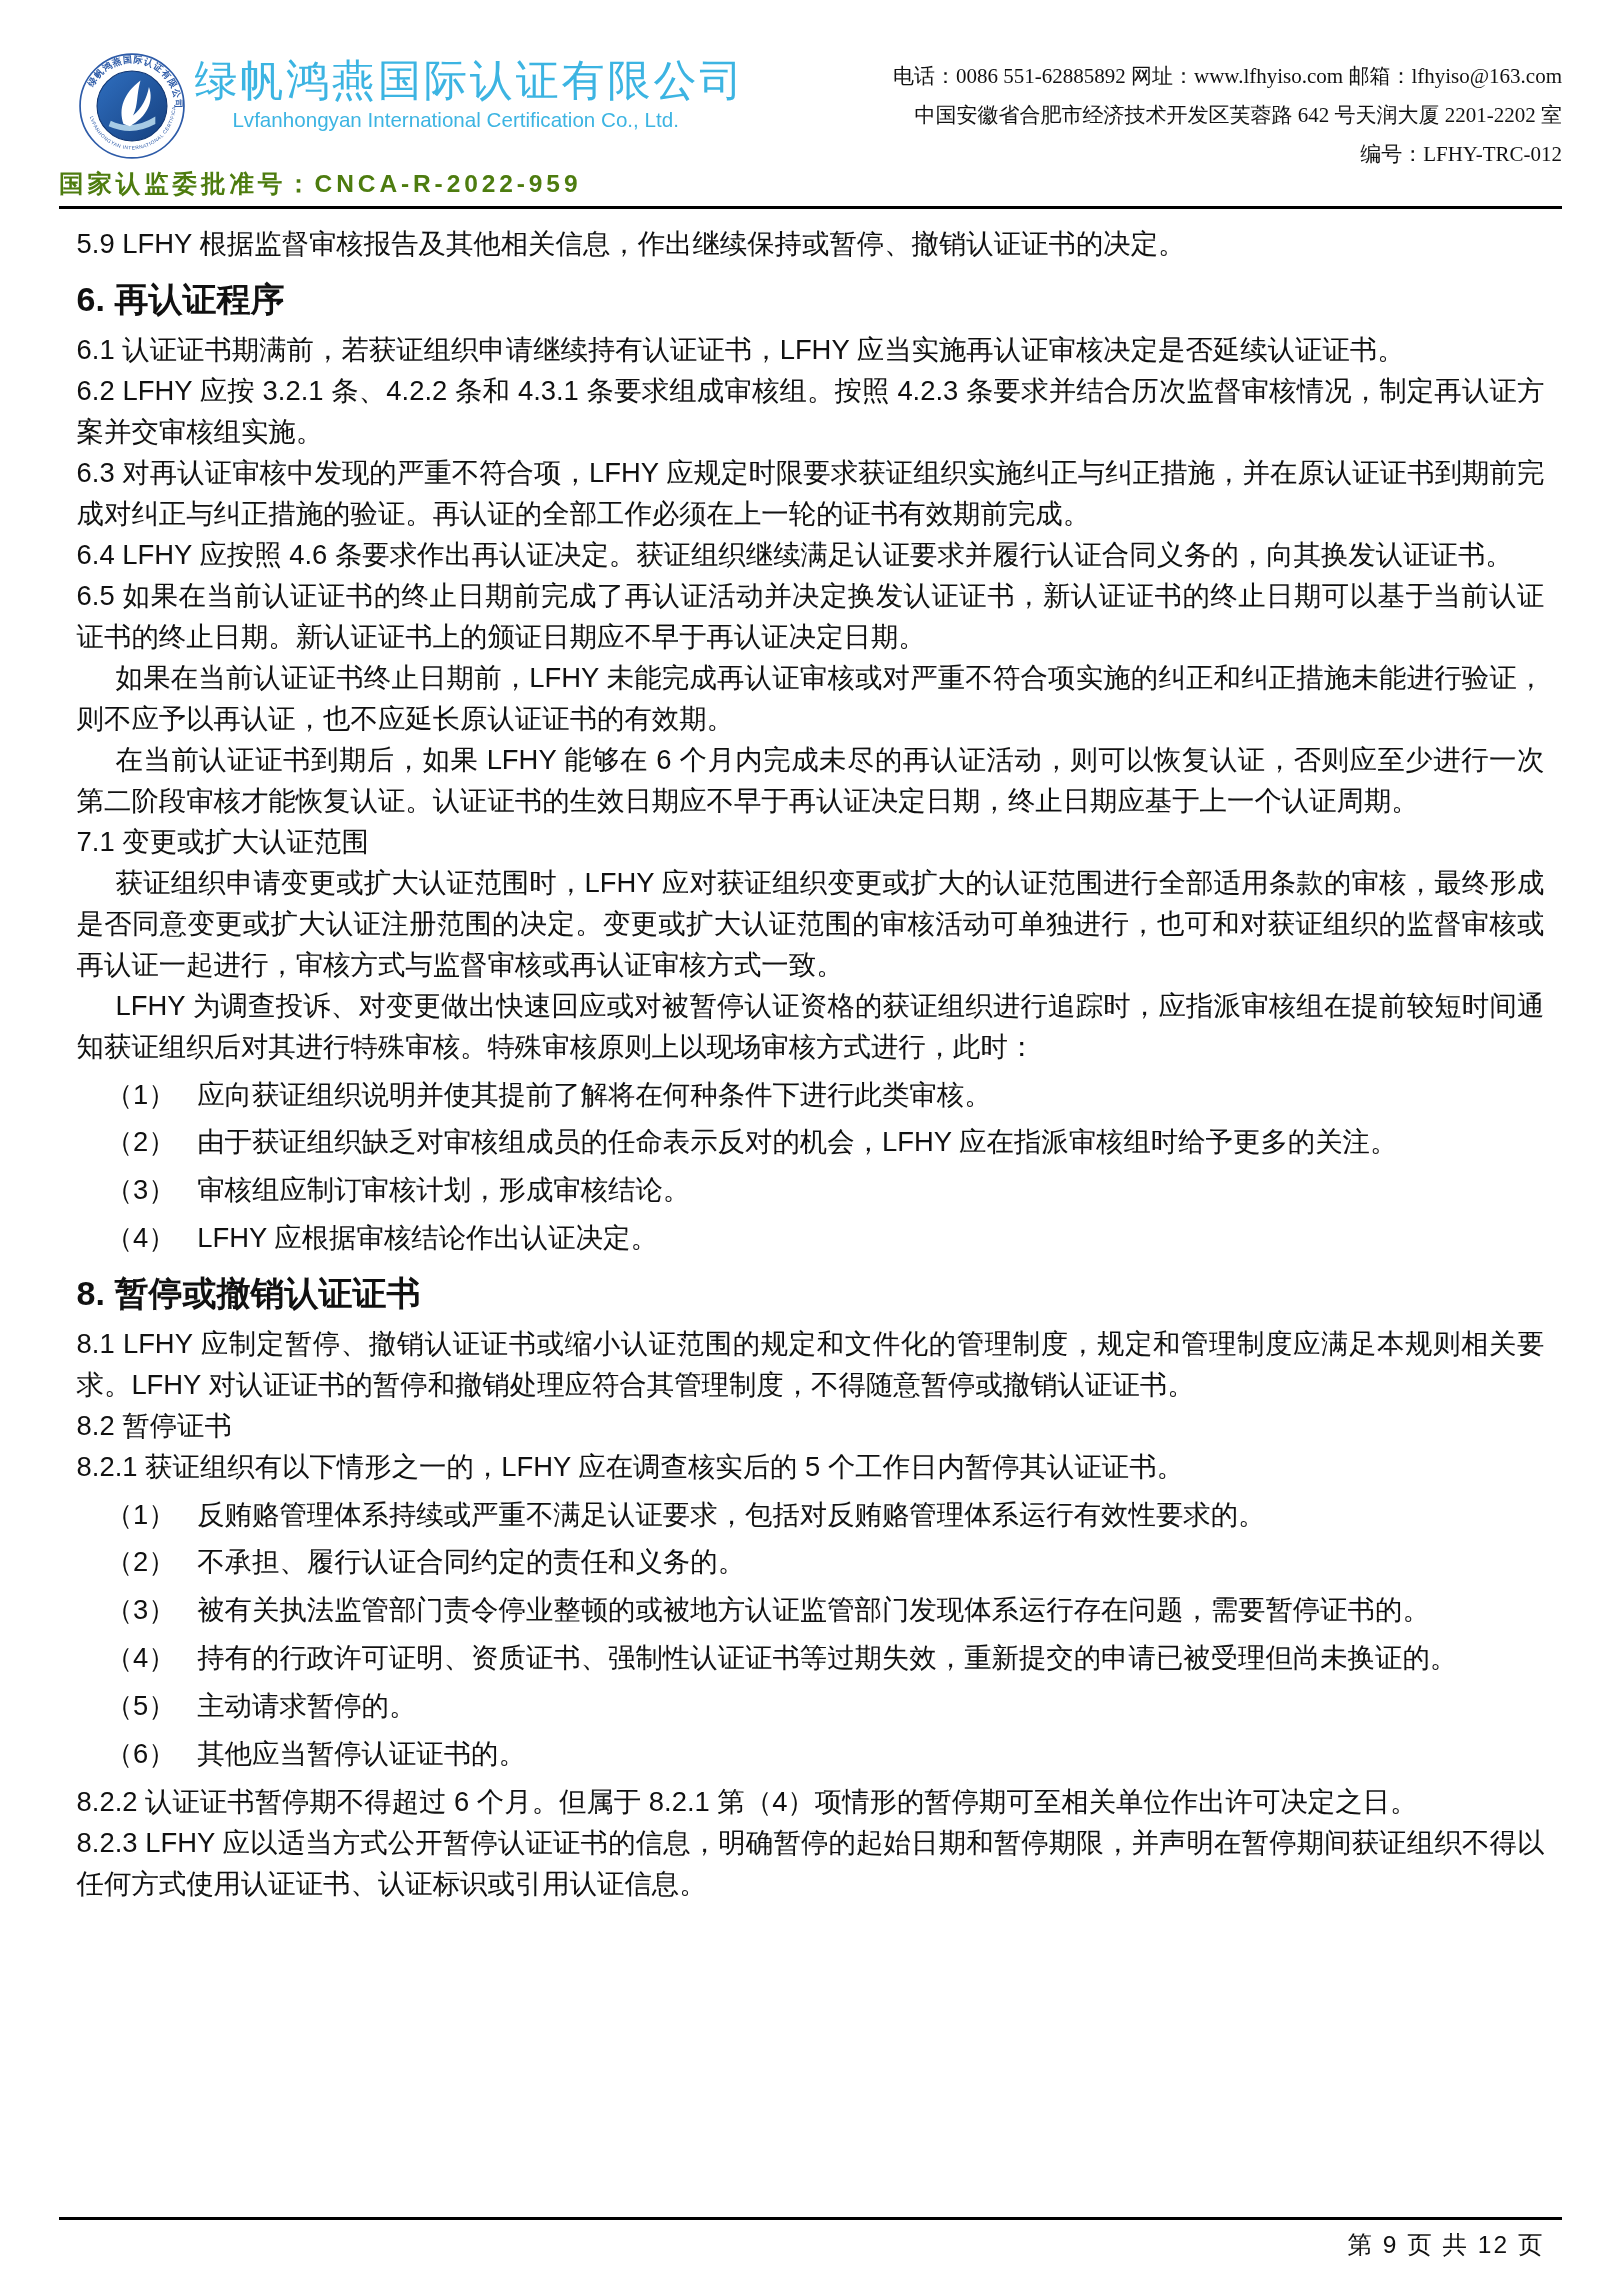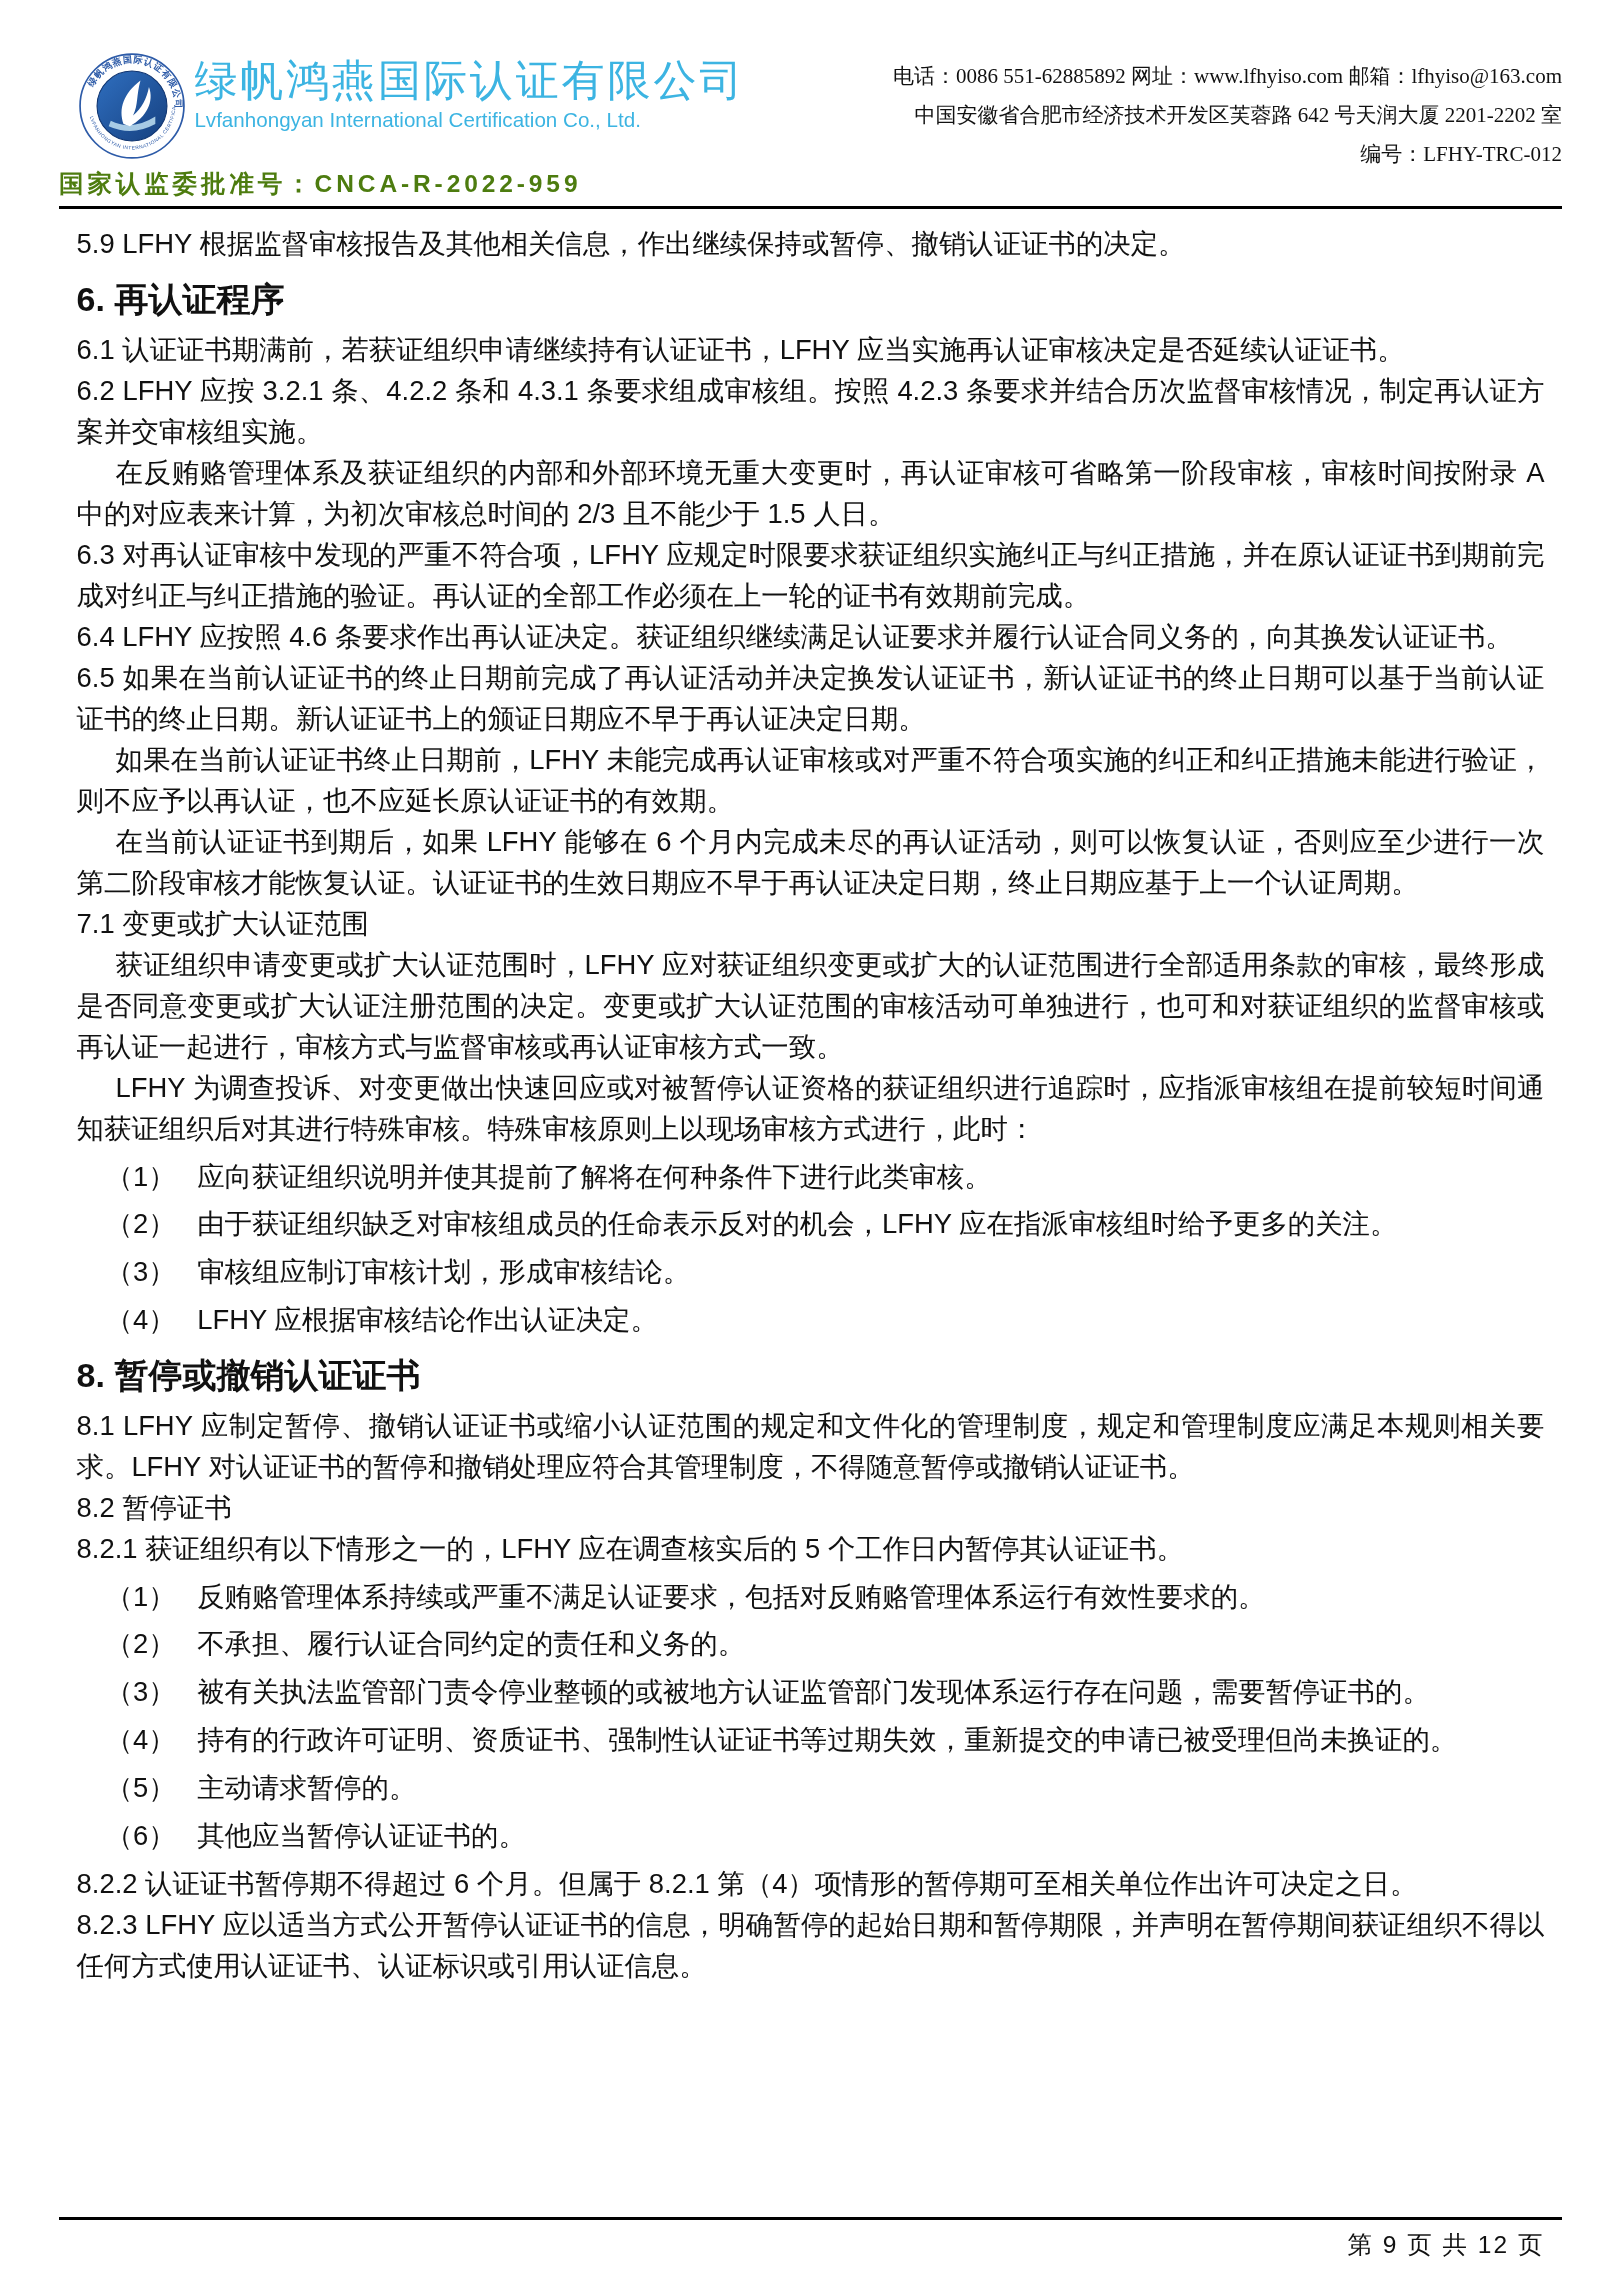--- a/index.html
+++ b/index.html
@@ -30,20 +30,21 @@
     letter-spacing:2.9px;
     font-weight:500;
     line-height:1.1;
     white-space:nowrap;
   }
   .company-en {
     color:#3cb4e2;
     font-size:20.6px;
     margin-top:3.9px;
     white-space:nowrap;
+    margin-left:38px;
   }
   .approval-line {
     color:#4d7c0f;
     font-size:24.5px;
     font-weight:bold;
     letter-spacing:3.9px;
     margin-top:7.8px;
     white-space:nowrap;
   }
   .header-right {
@@ -137,21 +138,20 @@
     </div>
   </div>
 
   <div class="divider"></div>
 
   <main class="content" id="doc-body">
       <p class="para">5.9 LFHY 根据监督审核报告及其他相关信息，作出继续保持或暂停、撤销认证证书的决定。</p>
       <h2 class="sec-heading">6. 再认证程序</h2>
       <p class="para">6.1 认证证书期满前，若获证组织申请继续持有认证证书，LFHY 应当实施再认证审核决定是否延续认证证书。</p>
       <p class="para">6.2 LFHY 应按 3.2.1 条、4.2.2 条和 4.3.1 条要求组成审核组。按照 4.2.3 条要求并结合历次监督审核情况，制定再认证方案并交审核组实施。</p>
-      <p class="para para-indent">在反贿赂管理体系及获证组织的内部和外部环境无重大变更时，再认证审核可省略第一阶段审核，审核时间按附录 A 中的对应表来计算，为初次审核总时间的 2/3 且不能少于 1.5 人日。</p>
       <p class="para">6.3 对再认证审核中发现的严重不符合项，LFHY 应规定时限要求获证组织实施纠正与纠正措施，并在原认证证书到期前完成对纠正与纠正措施的验证。再认证的全部工作必须在上一轮的证书有效期前完成。</p>
       <p class="para">6.4 LFHY 应按照 4.6 条要求作出再认证决定。获证组织继续满足认证要求并履行认证合同义务的，向其换发认证证书。</p>
       <p class="para">6.5 如果在当前认证证书的终止日期前完成了再认证活动并决定换发认证证书，新认证证书的终止日期可以基于当前认证证书的终止日期。新认证证书上的颁证日期应不早于再认证决定日期。</p>
       <p class="para para-indent">如果在当前认证证书终止日期前，LFHY 未能完成再认证审核或对严重不符合项实施的纠正和纠正措施未能进行验证，则不应予以再认证，也不应延长原认证证书的有效期。</p>
       <p class="para para-indent">在当前认证证书到期后，如果 LFHY 能够在 6 个月内完成未尽的再认证活动，则可以恢复认证，否则应至少进行一次第二阶段审核才能恢复认证。认证证书的生效日期应不早于再认证决定日期，终止日期应基于上一个认证周期。</p>
       <p class="para">7.1 变更或扩大认证范围</p>
       <p class="para para-indent">获证组织申请变更或扩大认证范围时，LFHY 应对获证组织变更或扩大的认证范围进行全部适用条款的审核，最终形成是否同意变更或扩大认证注册范围的决定。变更或扩大认证范围的审核活动可单独进行，也可和对获证组织的监督审核或再认证一起进行，审核方式与监督审核或再认证审核方式一致。</p>
       <p class="para para-indent">LFHY 为调查投诉、对变更做出快速回应或对被暂停认证资格的获证组织进行追踪时，应指派审核组在提前较短时间通知获证组织后对其进行特殊审核。特殊审核原则上以现场审核方式进行，此时：</p>
       <p class="list-item">
         <span class="li-num">（1）</span>

